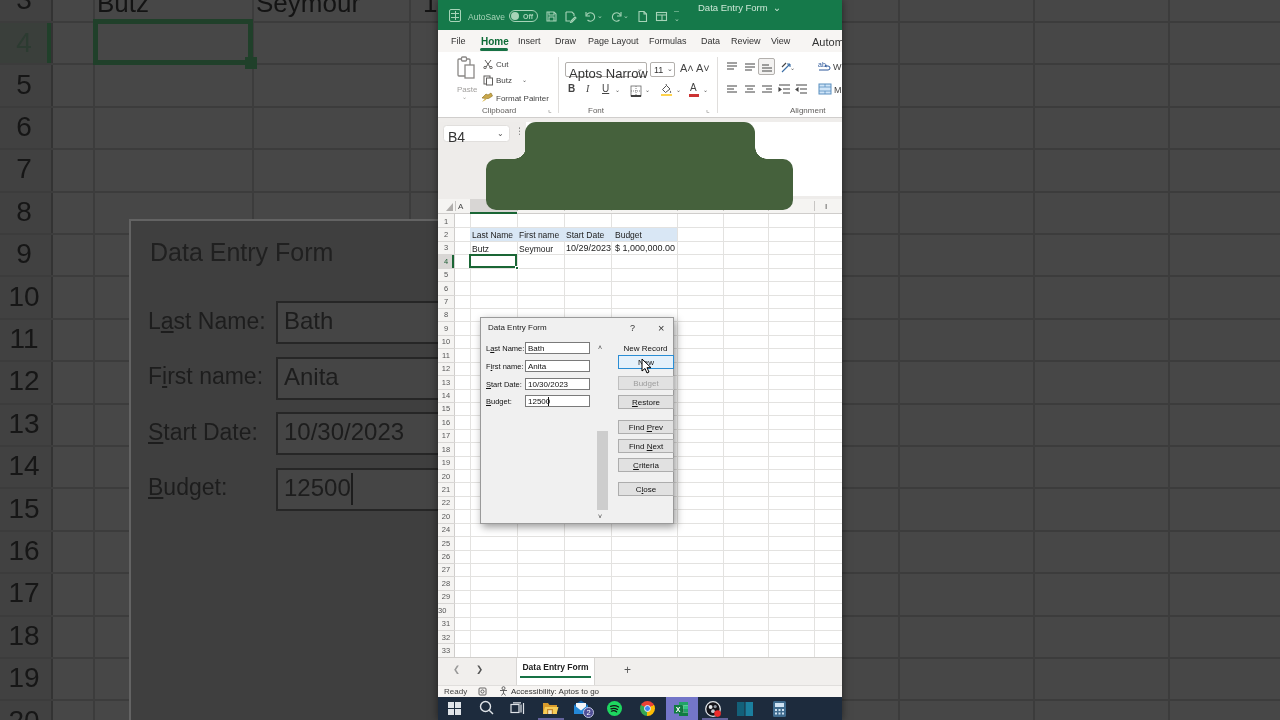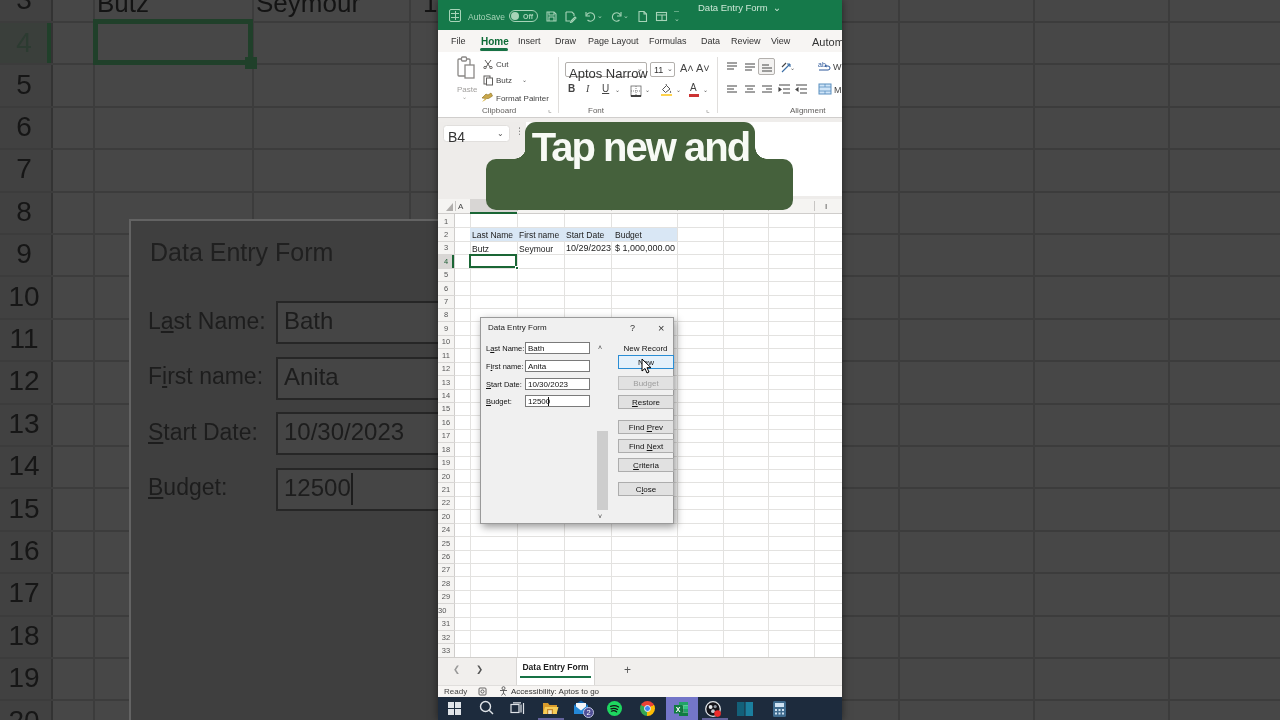--- a/index.html
+++ b/index.html
@@ -389,21 +389,20 @@
 <div class="t" style="left:81px;top:243.5px;font-size:8.5px;color:#222;">Seymour</div>
 <div class="t" style="left:128px;top:243px;font-size:9px;color:#222;">10/29/2023</div>
 <div class="t" style="left:177px;top:243px;font-size:9px;color:#222;">$&nbsp;1,000,000.00</div>
 <div class="a" style="left:31px;top:254.3px;width:48px;height:14px;border:2px solid #1a6635;background:#fff;"></div>
 <div class="a" style="left:76.5px;top:265.8px;width:4px;height:4px;background:#1a6635;border:1px solid #fff;"></div>
 <div class="a" style="left:86.5px;top:122px;width:230.5px;height:45px;background:#45613c;border-radius:11px;"></div>
 <div class="a" style="left:48px;top:159px;width:307px;height:50.5px;background:#45613c;border-radius:10px;"></div>
 <div class="a" style="left:88px;top:150px;width:229px;height:18px;background:#45613c;"></div>
 <div class="a" style="left:76px;top:147px;width:12px;height:12px;background:radial-gradient(circle at 0% 0%, rgba(69,97,60,0) 11.5px, #45613c 12px);"></div>
 <div class="a" style="left:317px;top:147px;width:12px;height:12px;background:radial-gradient(circle at 100% 0%, rgba(69,97,60,0) 11.5px, #45613c 12px);"></div>
-<div class="t" style="left:88px;top:125px;width:229px;text-align:center;font-size:40px;font-weight:bold;color:#f7faf5;letter-spacing:-2px;">Tap new and</div>
 <div class="a" style="left:42px;top:317px;width:194px;height:207px;background:#f0f0f0;border:1px solid #9a9a9a;box-shadow:2px 3px 8px rgba(0,0,0,.4);">
 <div class="t" style="left:7px;top:5px;font-size:8px;color:#1a1a1a;">Data Entry Form</div>
 <div class="t" style="left:149px;top:5px;font-size:9px;color:#333;">?</div>
 <div class="t" style="left:177px;top:4px;font-size:11px;color:#333;">×</div>
 <div class="t" style="left:5px;top:26px;font-size:7.5px;color:#111;">L<u>a</u>st Name:</div>
 <div class="a" style="left:44px;top:24px;width:65px;height:12px;background:#fff;border:1px solid #7a7a7a;"></div>
 <div class="t" style="left:47px;top:26px;font-size:8px;color:#111;">Bath</div>
 <div class="t" style="left:5px;top:44px;font-size:7.5px;color:#111;">F<u>i</u>rst name:</div>
 <div class="a" style="left:44px;top:42px;width:65px;height:12px;background:#fff;border:1px solid #7a7a7a;"></div>
 <div class="t" style="left:47px;top:44px;font-size:8px;color:#111;">Anita</div>

